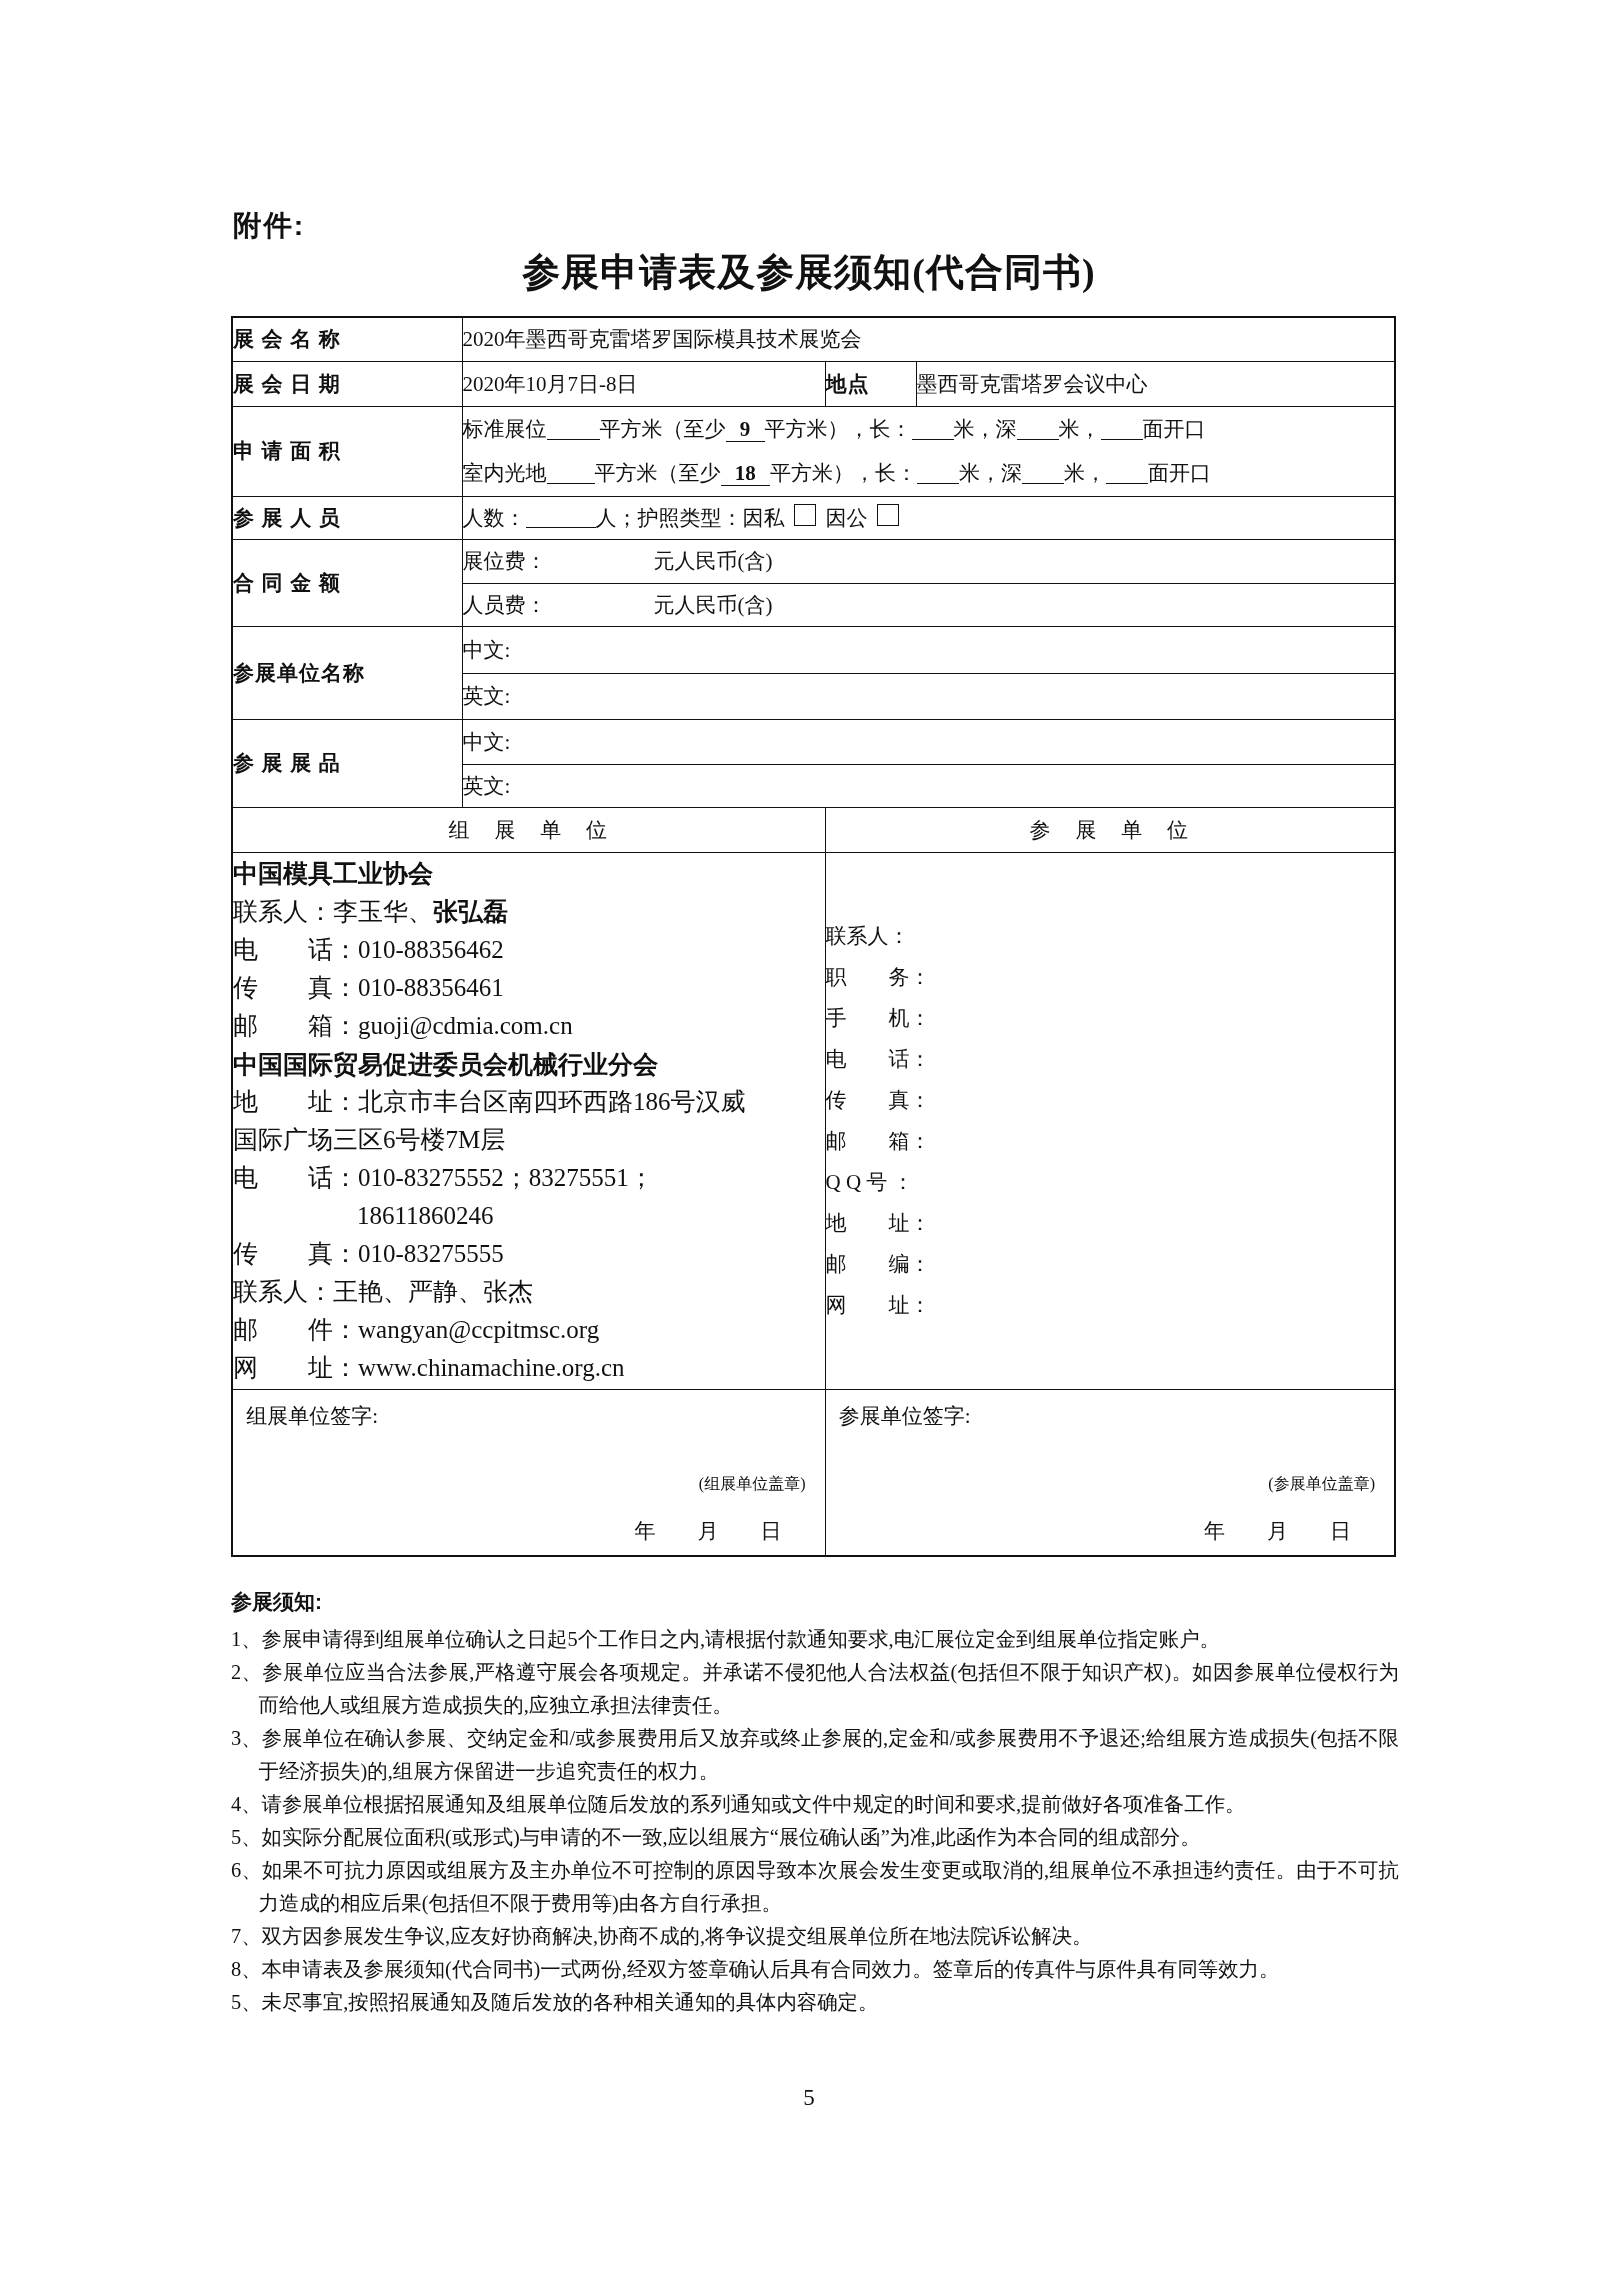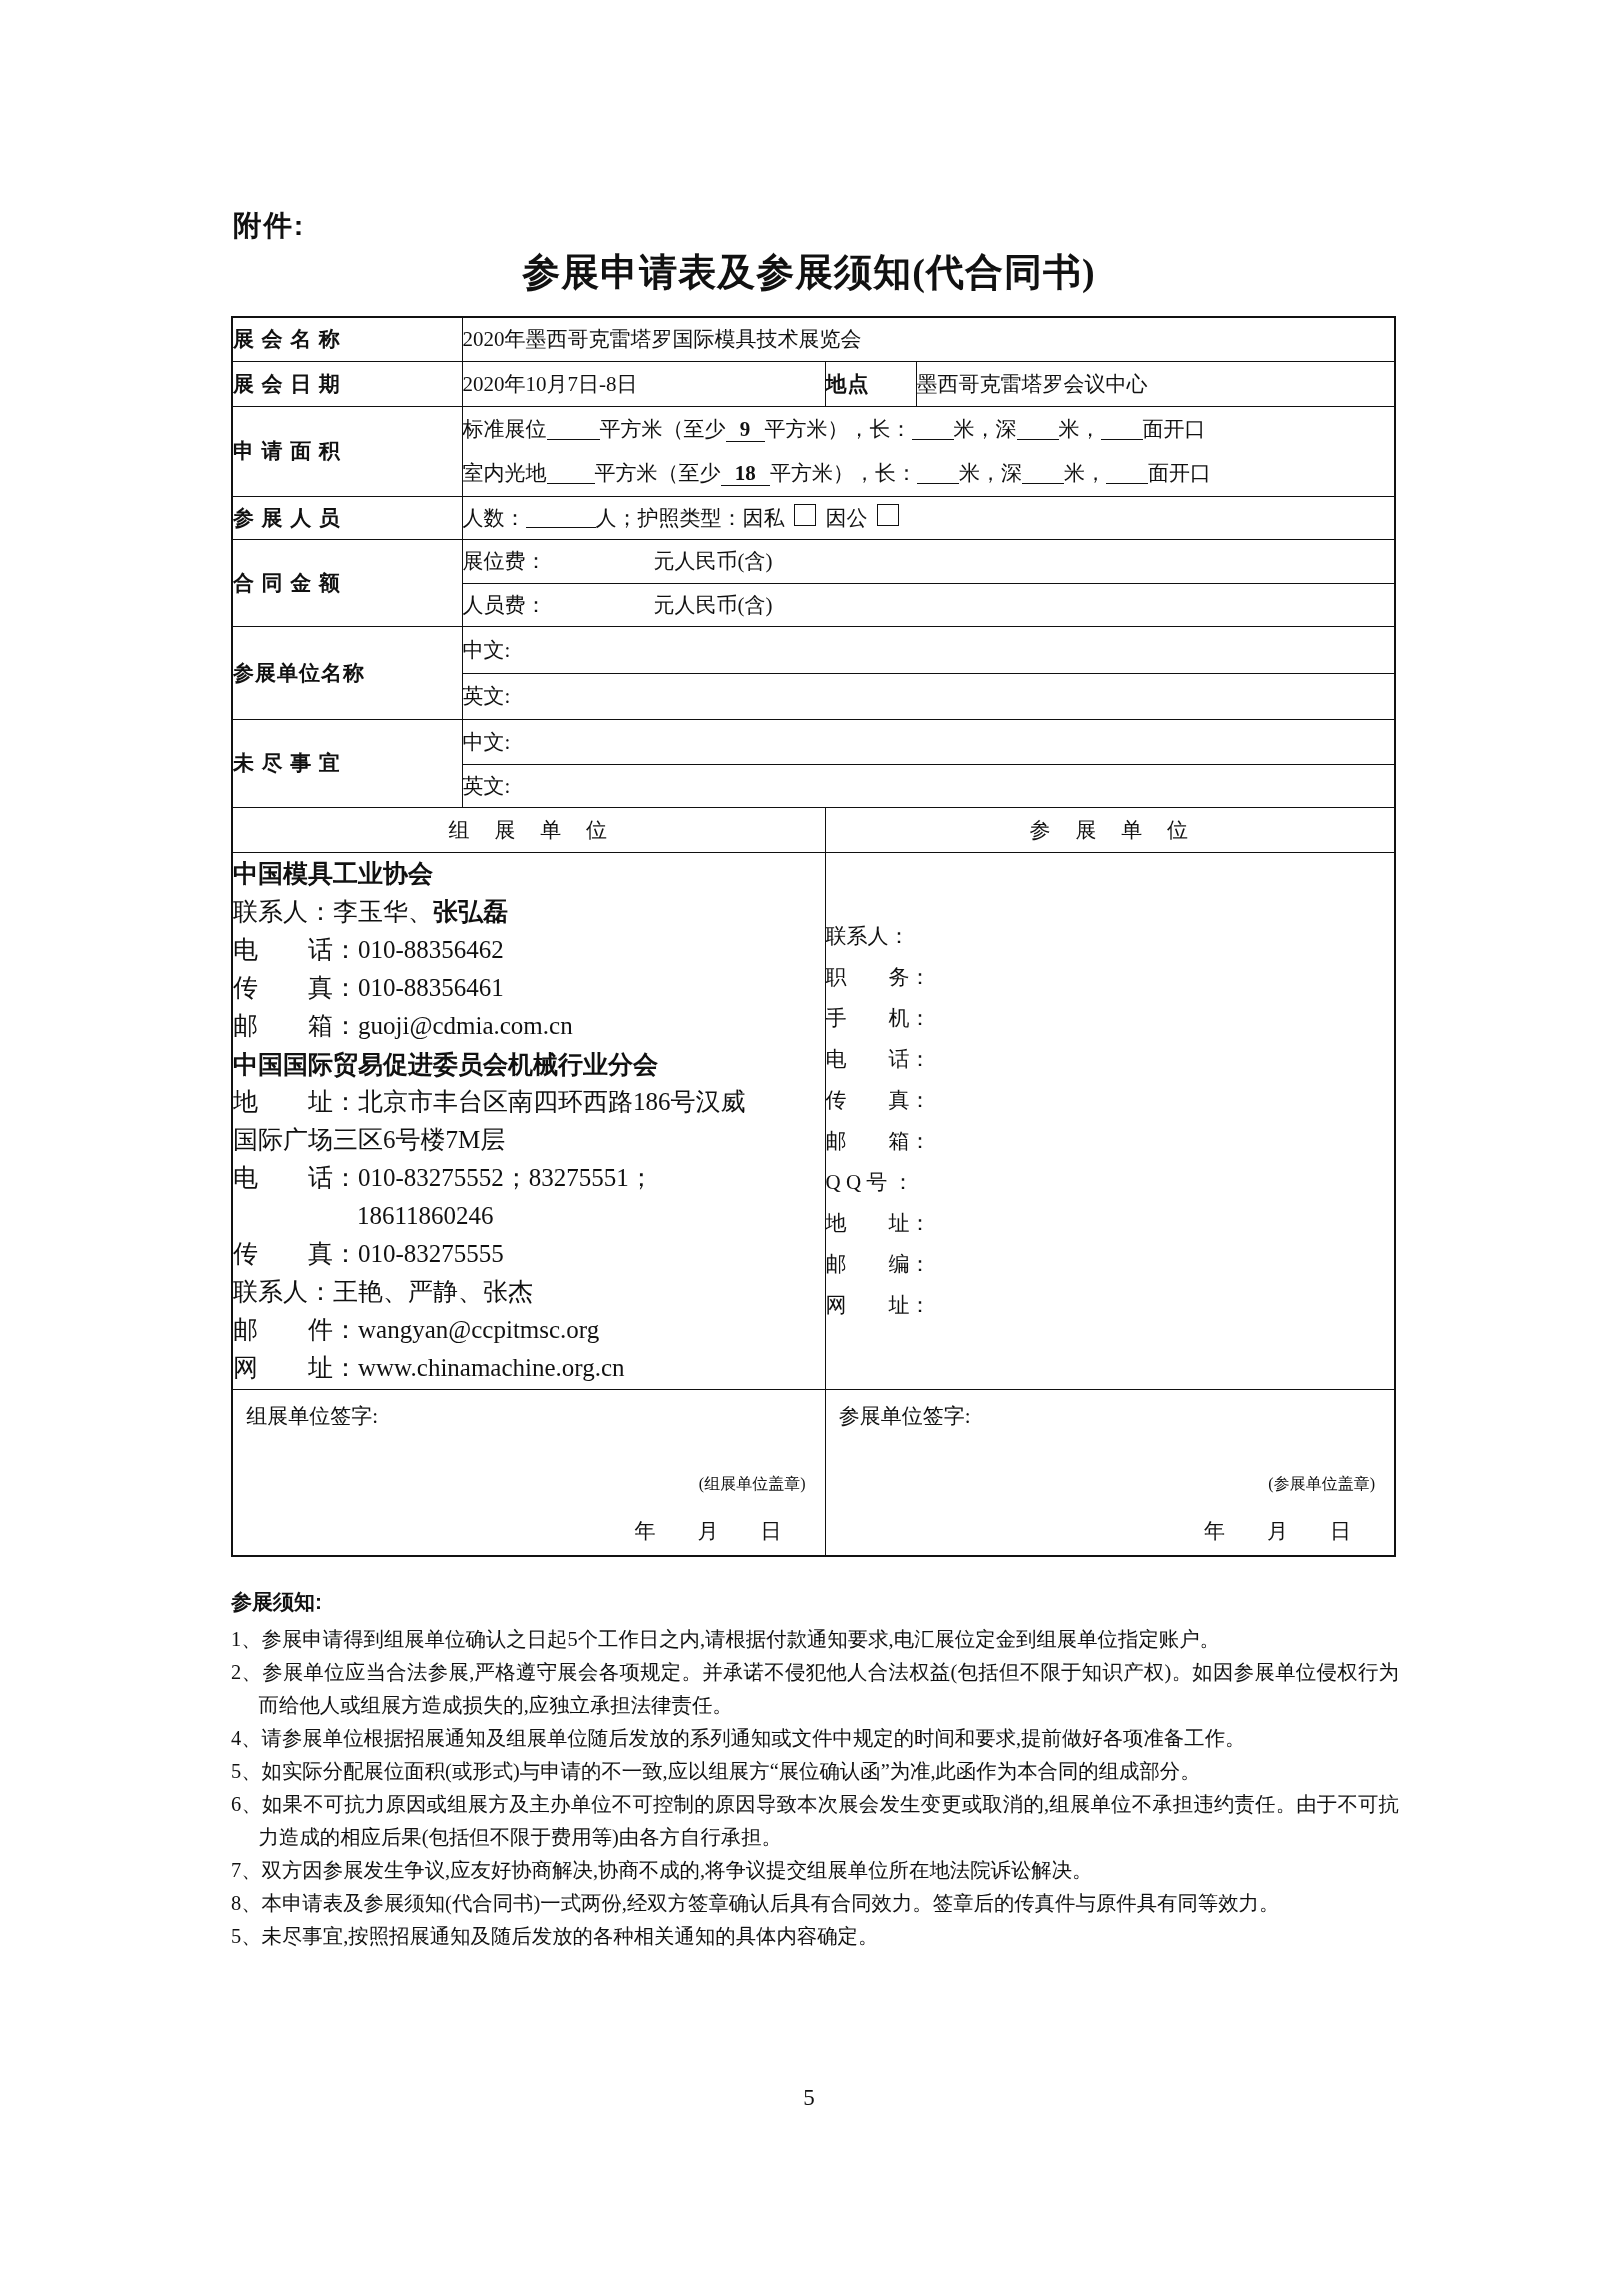--- a/index.html
+++ b/index.html
@@ -111,21 +111,21 @@
         </td>
       </tr>
       <tr style="height:47px">
         <td class="c-label tight" rowspan="2">参展单位名称</td>
         <td class="val" colspan="3">中文:</td>
       </tr>
       <tr style="height:46px">
         <td class="val" colspan="3">英文:</td>
       </tr>
       <tr style="height:45px">
-        <td class="c-label" rowspan="2">未尽事宜</td>
+        <td class="c-label" rowspan="2">参展展品</td>
         <td class="val" colspan="3">中文:</td>
       </tr>
       <tr style="height:43px">
         <td class="val" colspan="3">英文:</td>
       </tr>
       <tr style="height:45px">
         <td class="sec-h" colspan="2">组　展　单　位</td>
         <td class="sec-h" colspan="2">参　展　单　位</td>
       </tr>
       <tr style="height:537px">
@@ -179,20 +179,21 @@
       </tr>
     </tbody>
   </table>
 
   <div class="notes">
     <div class="notes-title">参展须知:</div>
     <div>
 
     <div class="note">1、参展申请得到组展单位确认之日起5个工作日之内,请根据付款通知要求,电汇展位定金到组展单位指定账户。</div>
         <div class="note">2、参展单位应当合法参展,严格遵守展会各项规定。并承诺不侵犯他人合法权益(包括但不限于知识产权)。如因参展单位侵权行为而给他人或组展方造成损失的,应独立承担法律责任。</div>
+        <div class="note">3、参展单位在确认参展、交纳定金和/或参展费用后又放弃或终止参展的,定金和/或参展费用不予退还;给组展方造成损失(包括不限于经济损失)的,组展方保留进一步追究责任的权力。</div>
         <div class="note">4、请参展单位根据招展通知及组展单位随后发放的系列通知或文件中规定的时间和要求,提前做好各项准备工作。</div>
         <div class="note">5、如实际分配展位面积(或形式)与申请的不一致,应以组展方“展位确认函”为准,此函作为本合同的组成部分。</div>
         <div class="note">6、如果不可抗力原因或组展方及主办单位不可控制的原因导致本次展会发生变更或取消的,组展单位不承担违约责任。由于不可抗力造成的相应后果(包括但不限于费用等)由各方自行承担。</div>
         <div class="note">7、双方因参展发生争议,应友好协商解决,协商不成的,将争议提交组展单位所在地法院诉讼解决。</div>
         <div class="note">8、本申请表及参展须知(代合同书)一式两份,经双方签章确认后具有合同效力。签章后的传真件与原件具有同等效力。</div>
         <div class="note">5、未尽事宜,按照招展通知及随后发放的各种相关通知的具体内容确定。</div>
       </div>
   </div>
 
   <div class="pageno">5</div>

